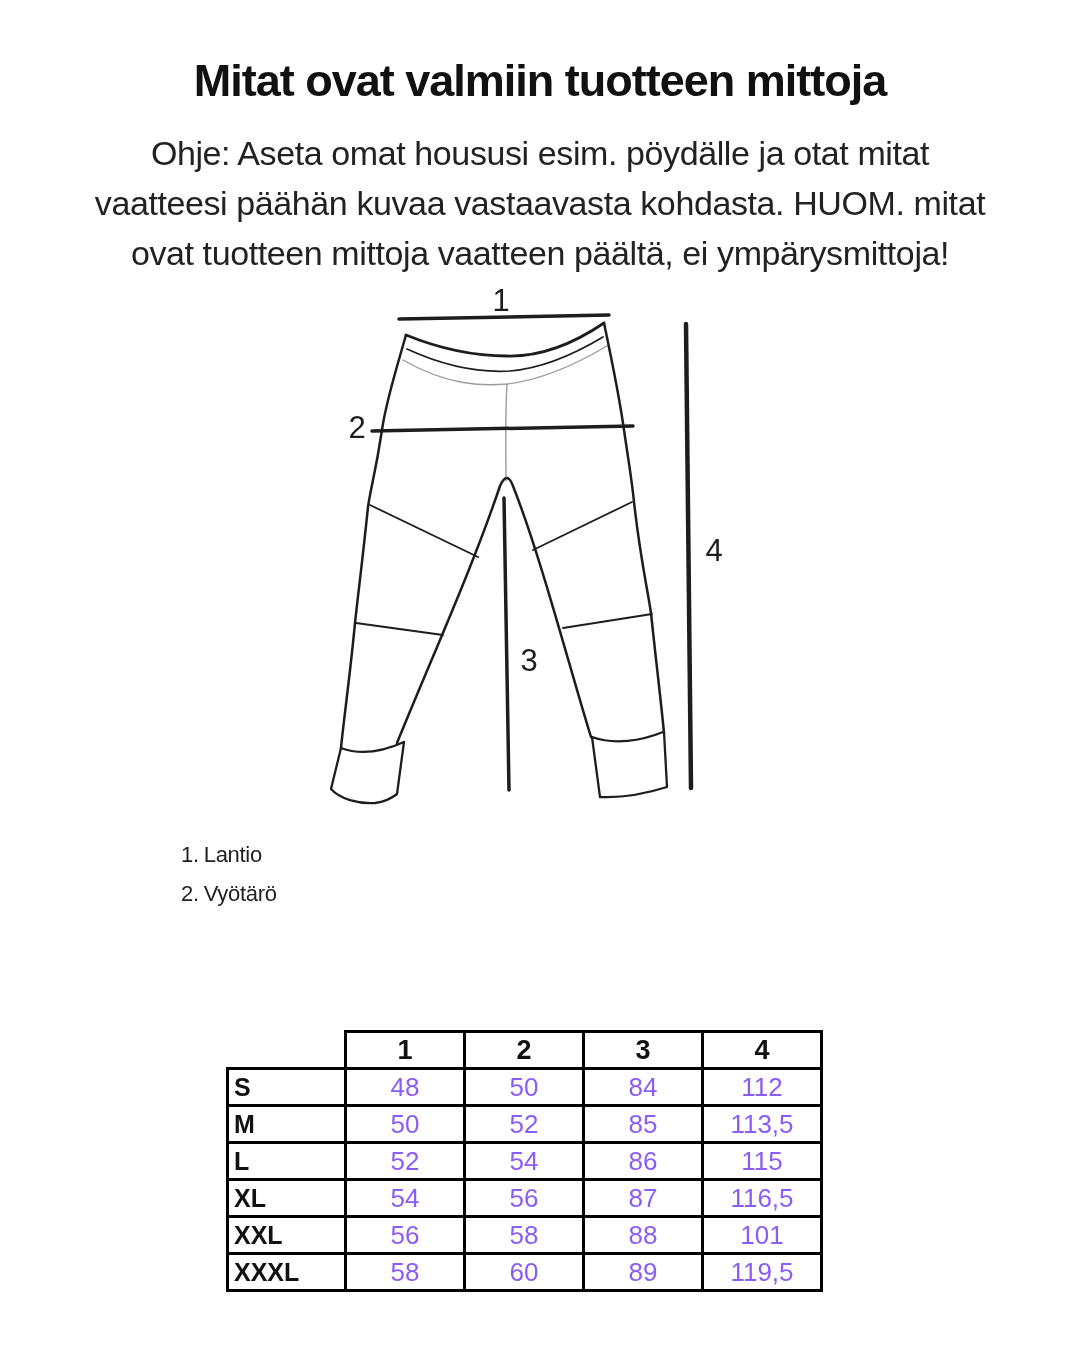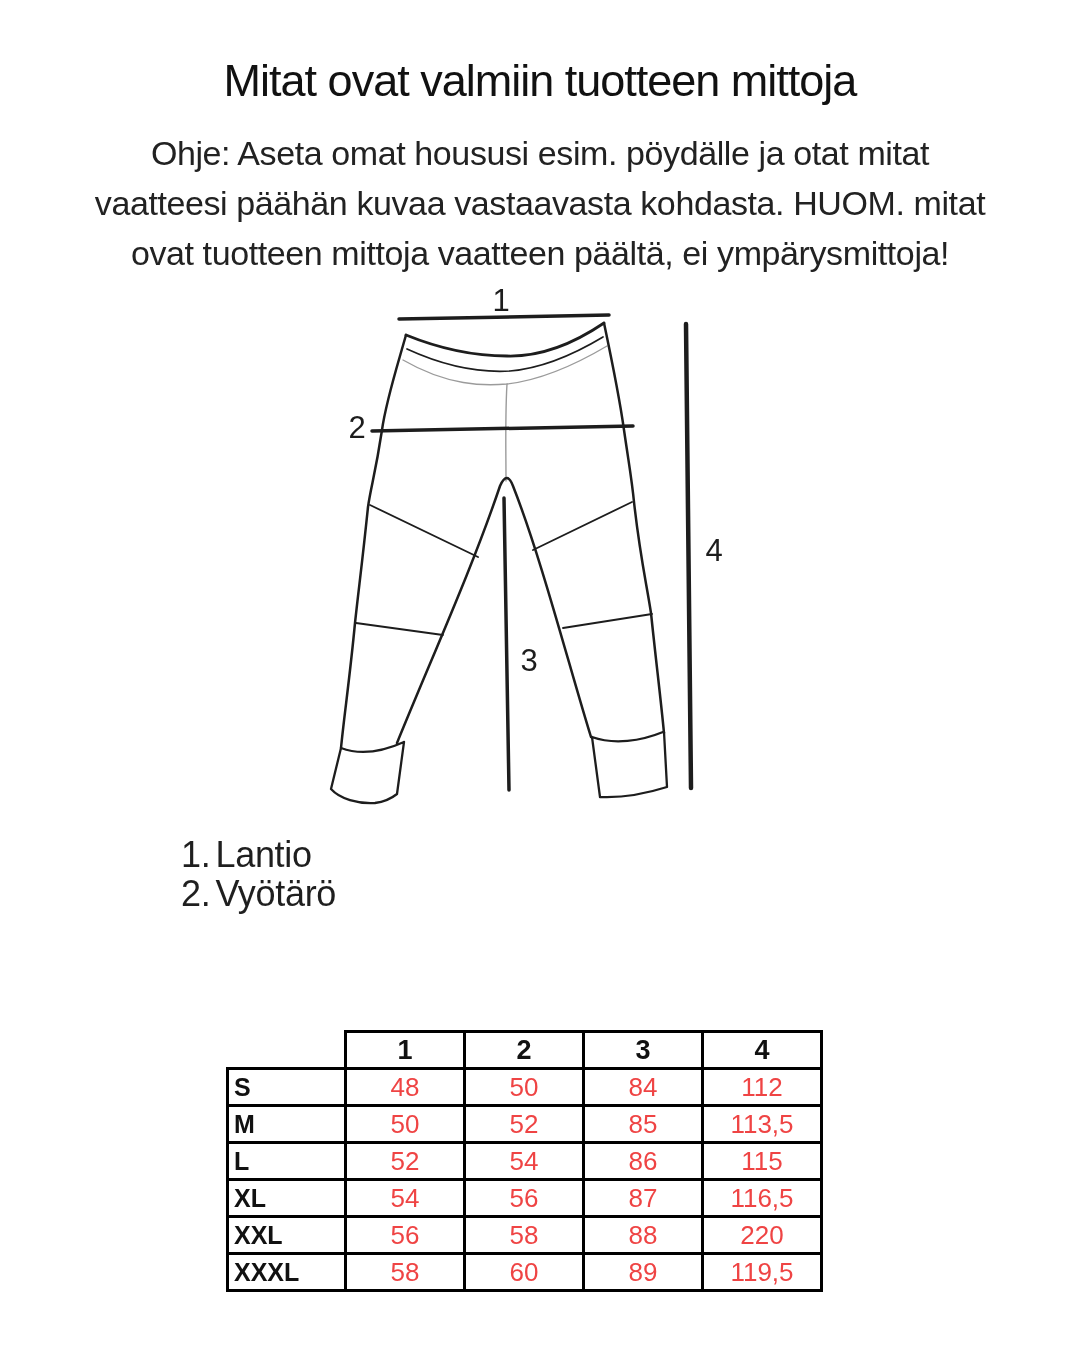--- a/index.html
+++ b/index.html
@@ -3,53 +3,53 @@
 <meta charset="utf-8">
 <style>
   * { margin:0; padding:0; box-sizing:border-box; }
   html,body { background:#ffffff; }
   .page {
     position:relative; width:1080px; height:1350px; background:#ffffff;
     font-family:"Liberation Sans", sans-serif; color:#1a1a1a; overflow:hidden;
   }
   .title {
     position:absolute; top:55px; left:0; width:1080px;
-    text-align:center; font-size:45px; font-weight:normal; letter-spacing:-1px; color:#111;
+    text-align:center; font-size:45px; font-weight:bold; letter-spacing:-1px; color:#111;
   }
   .instructions {
     position:absolute; top:128px; left:0; width:1080px;
     text-align:center; font-size:34px; line-height:50px; letter-spacing:-0.4px; color:#222;
   }
   .diagram {
     position:absolute; left:320px; top:285px; width:460px; height:530px;
   }
   .diagram svg { display:block; width:460px; height:530px; }
   .diagram text {
     font-family:"Liberation Sans", sans-serif; font-size:31px; fill:#1d1d1d;
   }
   .legend {
     position:absolute; left:181px; top:835px;
-    font-size:36px; line-height:39px; letter-spacing:-0.3px; color:#1f1f1f;
+    font-size:22px; line-height:39px; letter-spacing:-0.3px; color:#1f1f1f;
   }
   .legend-item { white-space:nowrap; }
   .legend-item .num { display:inline-block; margin-right:5px; }
   .size-table {
     position:absolute; left:226px; top:1030px;
     border-collapse:collapse; table-layout:fixed;
   }
   .size-table td, .size-table th { border:3px solid #000; background:#fff; padding:0; }
   .size-table th.corner { border:none; background:transparent; }
   .size-table .w-size { width:118px; }
   .size-table .w-val  { width:119px; }
   .size-table th { height:37px; font-size:27px; font-weight:bold; text-align:center; color:#111; }
   .size-table td { height:37px; vertical-align:middle; }
   .size-table td.size-label {
     font-weight:bold; font-size:25px; text-align:left; padding-left:5px; color:#111;
   }
-  .size-table td.value { font-size:26px; text-align:center; color:#ef4444; }
+  .size-table td.value { font-size:26px; text-align:center; color:#8b5cf6; }
 </style>
 </head>
 <body>
 
 <div class="page">
 
   <h1 class="title">Mitat ovat valmiin tuotteen mittoja</h1>
 
   <div class="instructions">
     <div>Ohje: Aseta omat housusi esim. pöydälle ja otat mitat</div>
@@ -132,21 +132,21 @@
       <td class="value w-val">54</td>
       <td class="value w-val">56</td>
       <td class="value w-val">87</td>
       <td class="value w-val">116,5</td>
     </tr>
     <tr>
       <td class="size-label w-size">XXL</td>
       <td class="value w-val">56</td>
       <td class="value w-val">58</td>
       <td class="value w-val">88</td>
-      <td class="value w-val">220</td>
+      <td class="value w-val">101</td>
     </tr>
     <tr>
       <td class="size-label w-size">XXXL</td>
       <td class="value w-val">58</td>
       <td class="value w-val">60</td>
       <td class="value w-val">89</td>
       <td class="value w-val">119,5</td>
     </tr>
   </tbody>
     </table>

